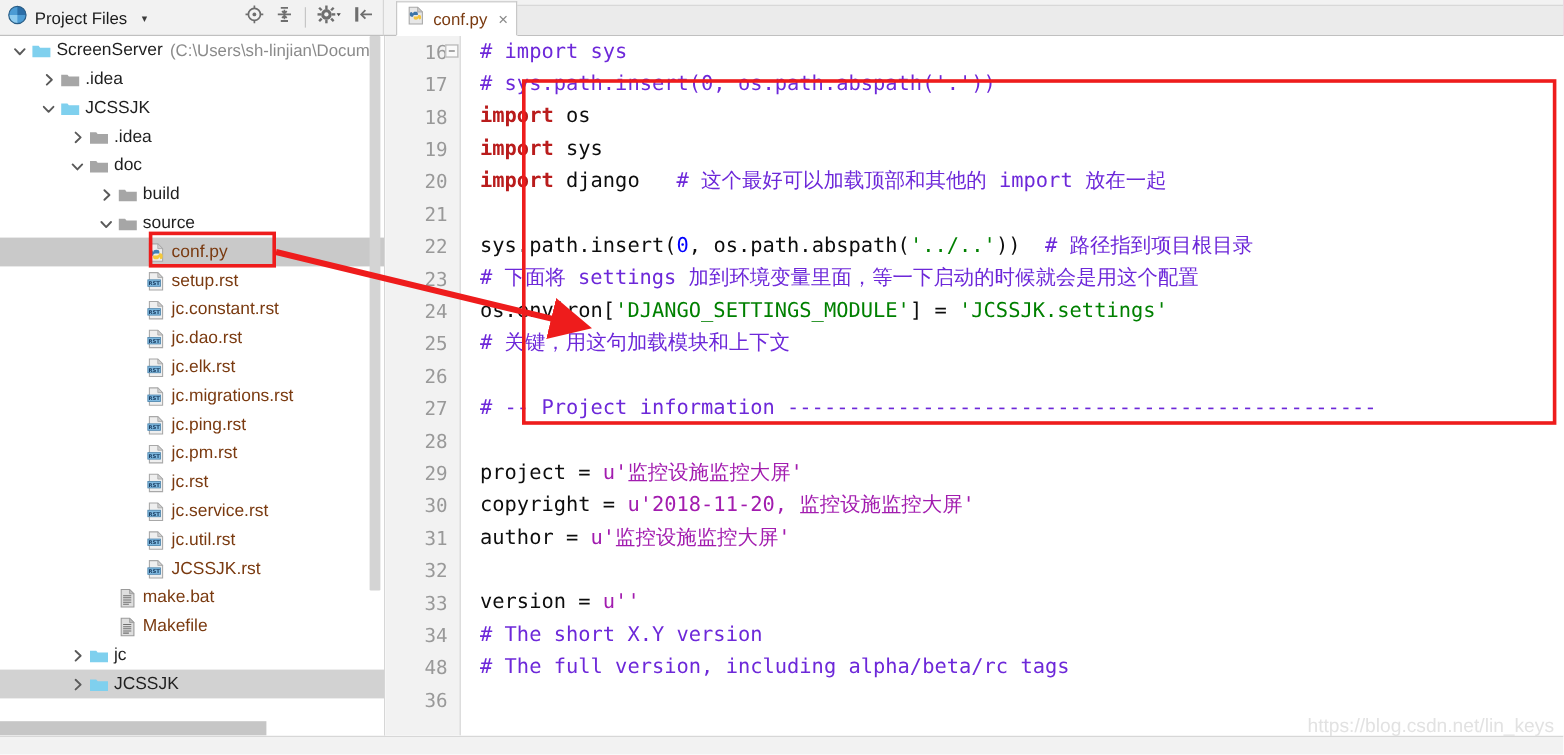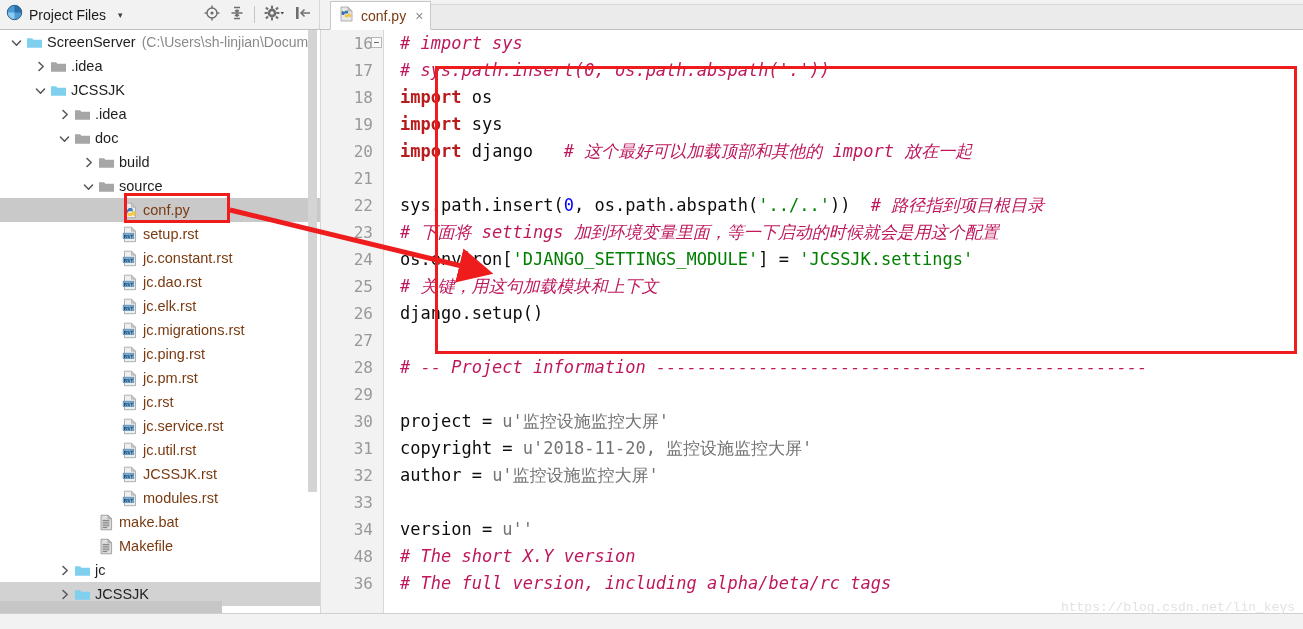--- a/index.html
+++ b/index.html
@@ -197,26 +197,26 @@
     box-sizing: border-box;
   }
   .cline {
     height: 27px;
     line-height: 27px;
     font-family: "DejaVu Sans Mono", monospace;
     font-size: 17px;
     white-space: pre;
     color: #0d0d0d;
   }
-  .cmt { color: #be185d; font-style: italic; }
+  .cmt { color: #6d28d9; }
   .kw  { color: #b91c1c; font-weight: bold; }
   .str { color: #008000; }
   .num { color: #0000ff; }
   .plain { color: #0d0d0d; }
-  .teal { color: #737373; }
+  .teal { color: #a21caf; }
   .fold {
     position: absolute;
     left: -13px;
     top: 7px;
     width: 11px;
     height: 11px;
     border: 1px solid #b8b8b8;
     background: #fafafa;
     box-sizing: border-box;
   }
@@ -259,23 +259,23 @@
     display: flex;
     align-items: center;
     justify-content: flex-end;
     padding-right: 8px;
     box-sizing: border-box;
   }
   .watermark {
     position: absolute;
     right: 8px;
     bottom: 14px;
-    font-size: 13px;
+    font-size: 16px;
     color: #e2e2e2;
-    font-family: Liberation Mono, monospace;
+    font-family: Liberation Sans, sans-serif;
     z-index: 35;
   }
   .hscroll-left {
     position: absolute;
     left: 0;
     bottom: 0;
     width: 222px;
     height: 12px;
     background: #c6c6c6;
   }
@@ -578,31 +578,20 @@
             <span class="arrow"></span>
             <span class="ic"><svg width="17" height="17" viewBox="0 0 17 17">
                 <path d="M2.5 1.2 h7 l4 4 v10.5 h-11 z" fill="#efefef" stroke="#a8a8a8" stroke-width="0.9"></path>
                 <path d="M9.5 1.2 l4 4 h-4 z" fill="#cfcfcf" stroke="#a8a8a8" stroke-width="0.7"></path>
                 <rect x="1.2" y="7.2" width="10.6" height="5.4" fill="#7fb9e0" stroke="#4f86ae" stroke-width="0.7"></rect>
                 <text x="6.5" y="11.6" font-size="4.4" font-family="DejaVu Sans, sans-serif" font-weight="bold" fill="#1b3f63" text-anchor="middle">RST</text>
               </svg></span>
             <span class="t-label file-plain">JCSSJK.rst</span>
           </div>
           <div class="tree-row">
-            <span style="display:inline-block;width:106px"></span>
-            <span class="arrow"></span>
-            <span class="ic"><svg width="17" height="17" viewBox="0 0 17 17">
-                <path d="M2.5 1.2 h7 l4 4 v10.5 h-11 z" fill="#efefef" stroke="#a8a8a8" stroke-width="0.9"></path>
-                <path d="M9.5 1.2 l4 4 h-4 z" fill="#cfcfcf" stroke="#a8a8a8" stroke-width="0.7"></path>
-                <rect x="1.2" y="7.2" width="10.6" height="5.4" fill="#7fb9e0" stroke="#4f86ae" stroke-width="0.7"></rect>
-                <text x="6.5" y="11.6" font-size="4.4" font-family="DejaVu Sans, sans-serif" font-weight="bold" fill="#1b3f63" text-anchor="middle">RST</text>
-              </svg></span>
-            <span class="t-label file-plain">modules.rst</span>
-          </div>
-          <div class="tree-row">
             <span style="display:inline-block;width:82px"></span>
             <span class="arrow"></span>
             <span class="ic"><svg width="17" height="17" viewBox="0 0 17 17">
                 <path d="M3 1.2 h7 l3.6 3.6 v11 h-10.6 z" fill="#dedede" stroke="#9a9a9a" stroke-width="0.9"></path>
                 <path d="M10 1.2 l3.6 3.6 h-3.6 z" fill="#bcbcbc" stroke="#9a9a9a" stroke-width="0.7"></path>
                 <g stroke="#6f6f6f" stroke-width="0.85">
                   <line x1="4.6" y1="6.4" x2="11.4" y2="6.4"></line>
                   <line x1="4.6" y1="8.2" x2="11.4" y2="8.2"></line>
                   <line x1="4.6" y1="10" x2="11.4" y2="10"></line>
                   <line x1="4.6" y1="11.8" x2="11.4" y2="11.8"></line>
@@ -684,21 +673,20 @@
           <div class="cline"><span class="cmt"># import sys</span></div>
           <div class="cline"><span class="fold"></span><span class="cmt"># sys.path.insert(0, os.path.abspath('.'))</span></div>
           <div class="cline"><span class="fold"></span><span class="kw">import</span><span class="plain"> os</span></div>
           <div class="cline"><span class="kw">import</span><span class="plain"> sys</span></div>
           <div class="cline"><span class="fold"></span><span class="kw">import</span><span class="plain"> django</span><span class="cmt">   # 这个最好可以加载顶部和其他的 import 放在一起</span></div>
           <div class="cline">&nbsp;</div>
           <div class="cline"><span class="plain">sys.path.insert(</span><span class="num">0</span><span class="plain">, os.path.abspath(</span><span class="str">'../..'</span><span class="plain">))</span><span class="cmt">  # 路径指到项目根目录</span></div>
           <div class="cline"><span class="cmt"># 下面将 settings 加到环境变量里面，等一下启动的时候就会是用这个配置</span></div>
           <div class="cline"><span class="plain">os.environ[</span><span class="str">'DJANGO_SETTINGS_MODULE'</span><span class="plain">] = </span><span class="str">'JCSSJK.settings'</span></div>
           <div class="cline"><span class="cmt"># 关键，用这句加载模块和上下文</span></div>
-          <div class="cline"><span class="plain">django.setup()</span></div>
           <div class="cline">&nbsp;</div>
           <div class="cline"><span class="cmt"># -- Project information ------------------------------------------------</span></div>
           <div class="cline">&nbsp;</div>
           <div class="cline"><span class="plain">project = </span><span class="teal">u'监控设施监控大屏'</span></div>
           <div class="cline"><span class="plain">copyright = </span><span class="teal">u'2018-11-20, 监控设施监控大屏'</span></div>
           <div class="cline"><span class="plain">author = </span><span class="teal">u'监控设施监控大屏'</span></div>
           <div class="cline">&nbsp;</div>
           <div class="cline"><span class="plain">version = </span><span class="teal">u''</span></div>
           <div class="cline"><span class="cmt"># The short X.Y version</span></div>
           <div class="cline"><span class="cmt"># The full version, including alpha/beta/rc tags</span></div>

